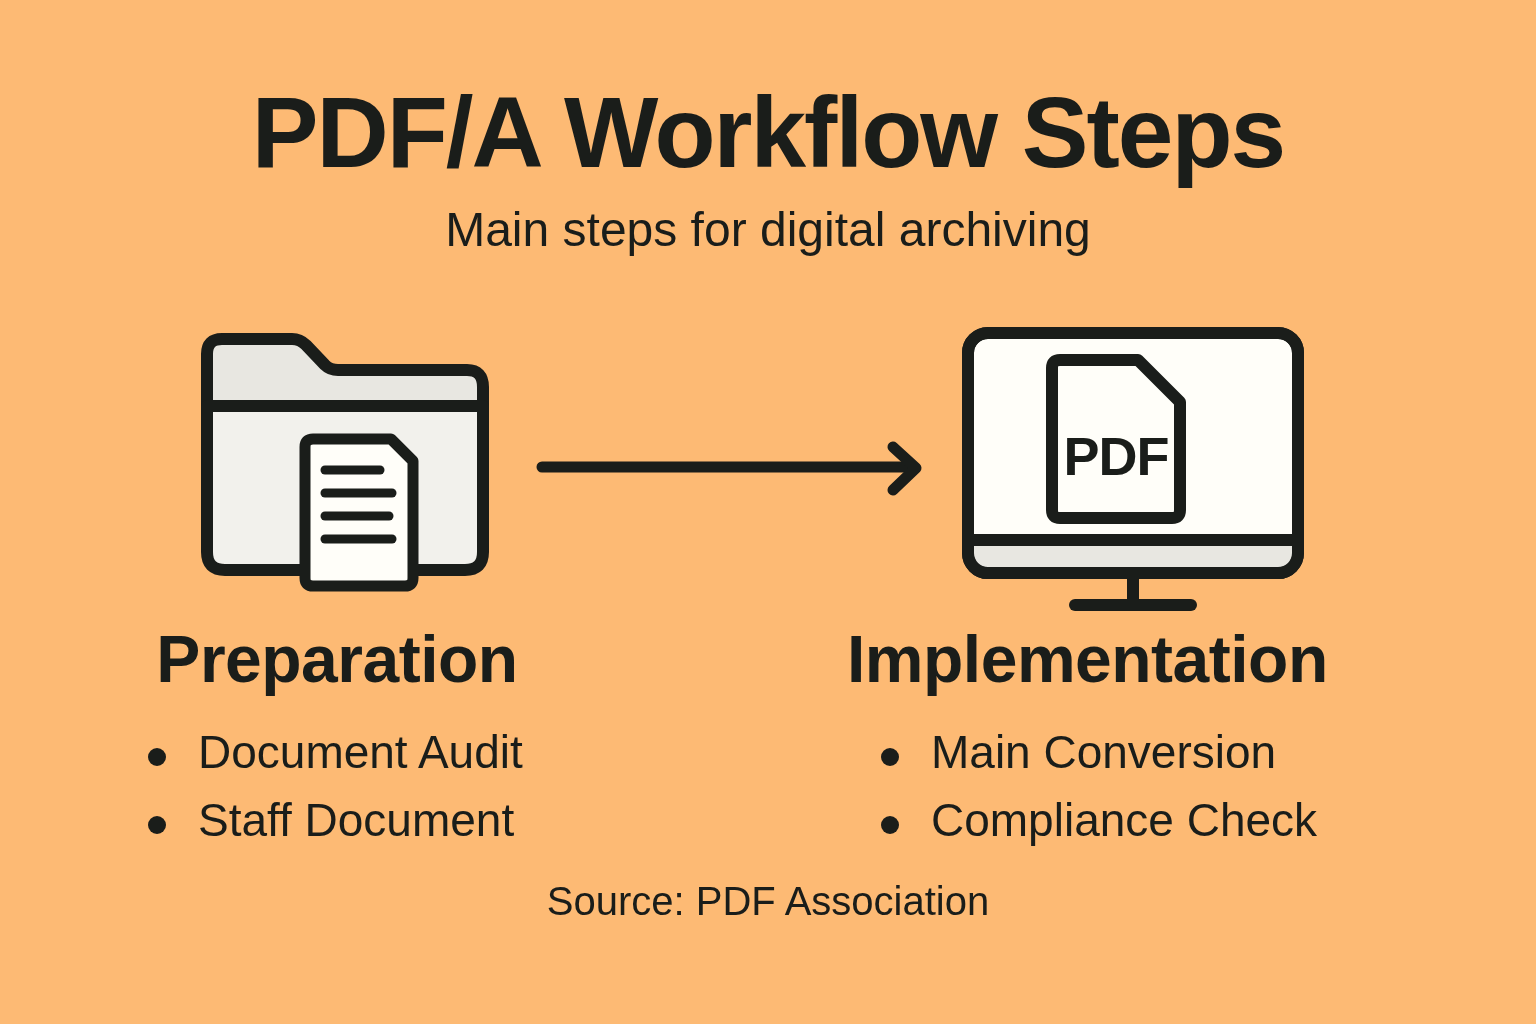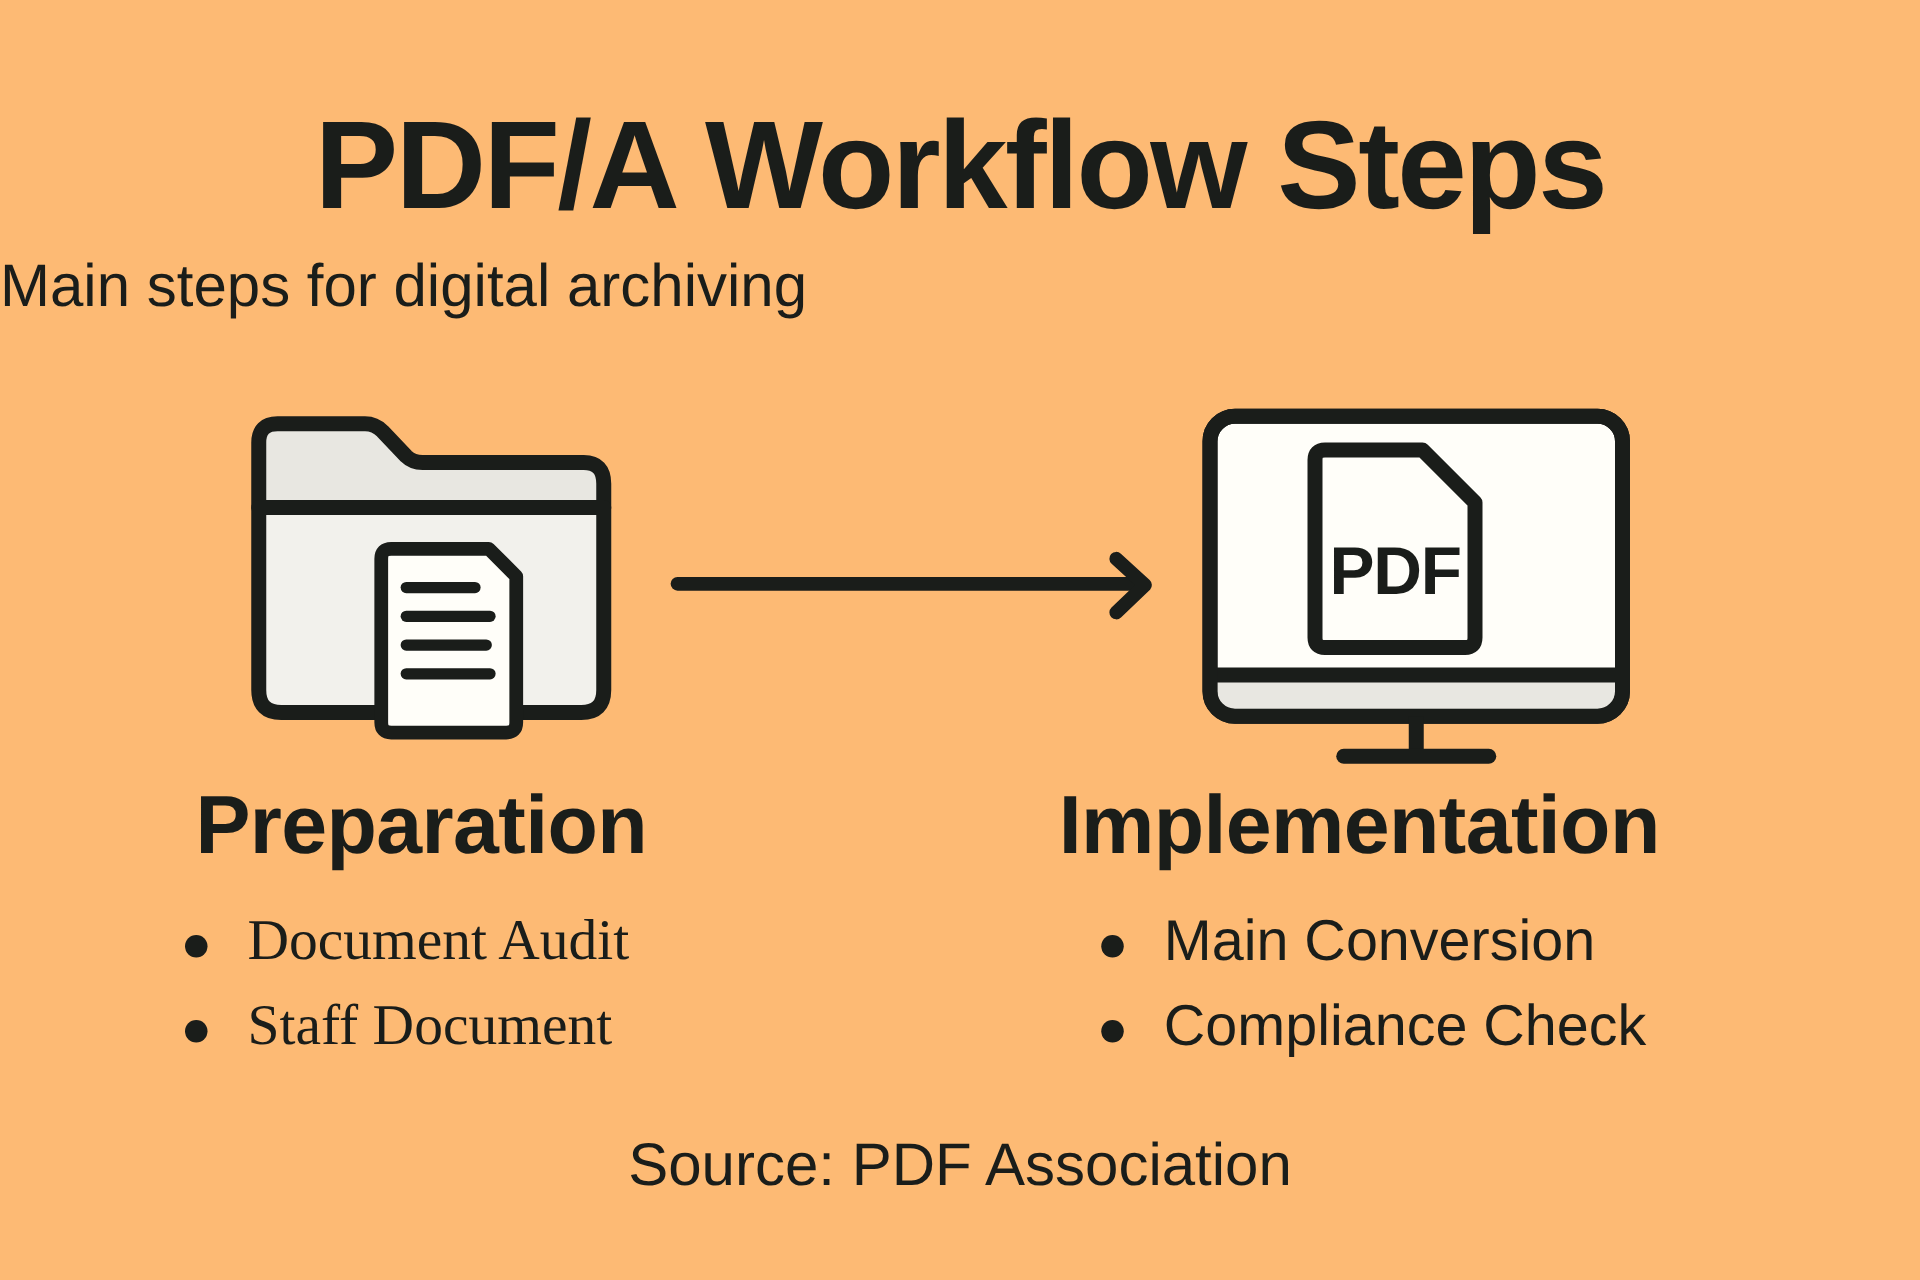--- a/index.html
+++ b/index.html
@@ -18,21 +18,21 @@
   .title {
     position: absolute; top: 77px; left: 0; width: 100%;
     margin: 0;
     text-align: center;
     font-size: 100px; line-height: 110px; font-weight: 700;
     letter-spacing: -2px;
     color: #1A1D1A;
   }
   .subtitle {
     position: absolute; top: 202px; left: 0; width: 100%;
-    text-align: left;
+    text-align: center;
     font-size: 48px; line-height: 56px; font-weight: 400;
     color: #1A1D1A;
   }
   .icon-svg { position: absolute; display: block; }
   .folder-pos  { left: 195px; top: 330px; width: 300px; height: 270px; }
   .arrow-pos   { left: 535px; top: 430px; width: 390px; height: 75px; }
   .monitor-pos { left: 960px; top: 326px; width: 346px; height: 292px; }
   .step-heading {
     position: absolute; top: 627px;
     width: 480px;
@@ -40,39 +40,39 @@
     font-size: 66px; line-height: 64px; font-weight: 700;
     letter-spacing: -0.5px;
     color: #1A1D1A;
   }
   .heading-left  { left: 97px; }
   .heading-right { left: 847px; }
   .bullet-list {
     position: absolute; top: 718px;
     margin: 0; padding: 0; list-style: none;
   }
-  .list-left  { left: 148px; font-family: Liberation Serif, serif; }
+  .list-left  { left: 148px; }
   .list-right { left: 881px; }
   .bullet-item {
     display: flex; align-items: flex-start;
     font-size: 46px; line-height: 68px;
     color: #1A1D1A;
     white-space: nowrap;
   }
   .bullet-dot {
     flex: 0 0 auto;
     width: 18px; height: 18px;
     margin-top: 30px; margin-right: 32px;
     border-radius: 50%;
     background: #1A1D1A;
   }
   .source {
-    position: absolute; top: 909px; left: 0; width: 100%;
+    position: absolute; top: 877px; left: 0; width: 100%;
     text-align: center;
-    font-size: 48px; line-height: 48px; font-weight: 400;
+    font-size: 40px; line-height: 48px; font-weight: 400;
     color: #1A1D1A;
   }
   .pdf-glyph {
     font-family: "Liberation Sans", sans-serif;
     font-weight: 700;
     font-size: 54px;
     letter-spacing: -1px;
   }
 </style>
 </head>

